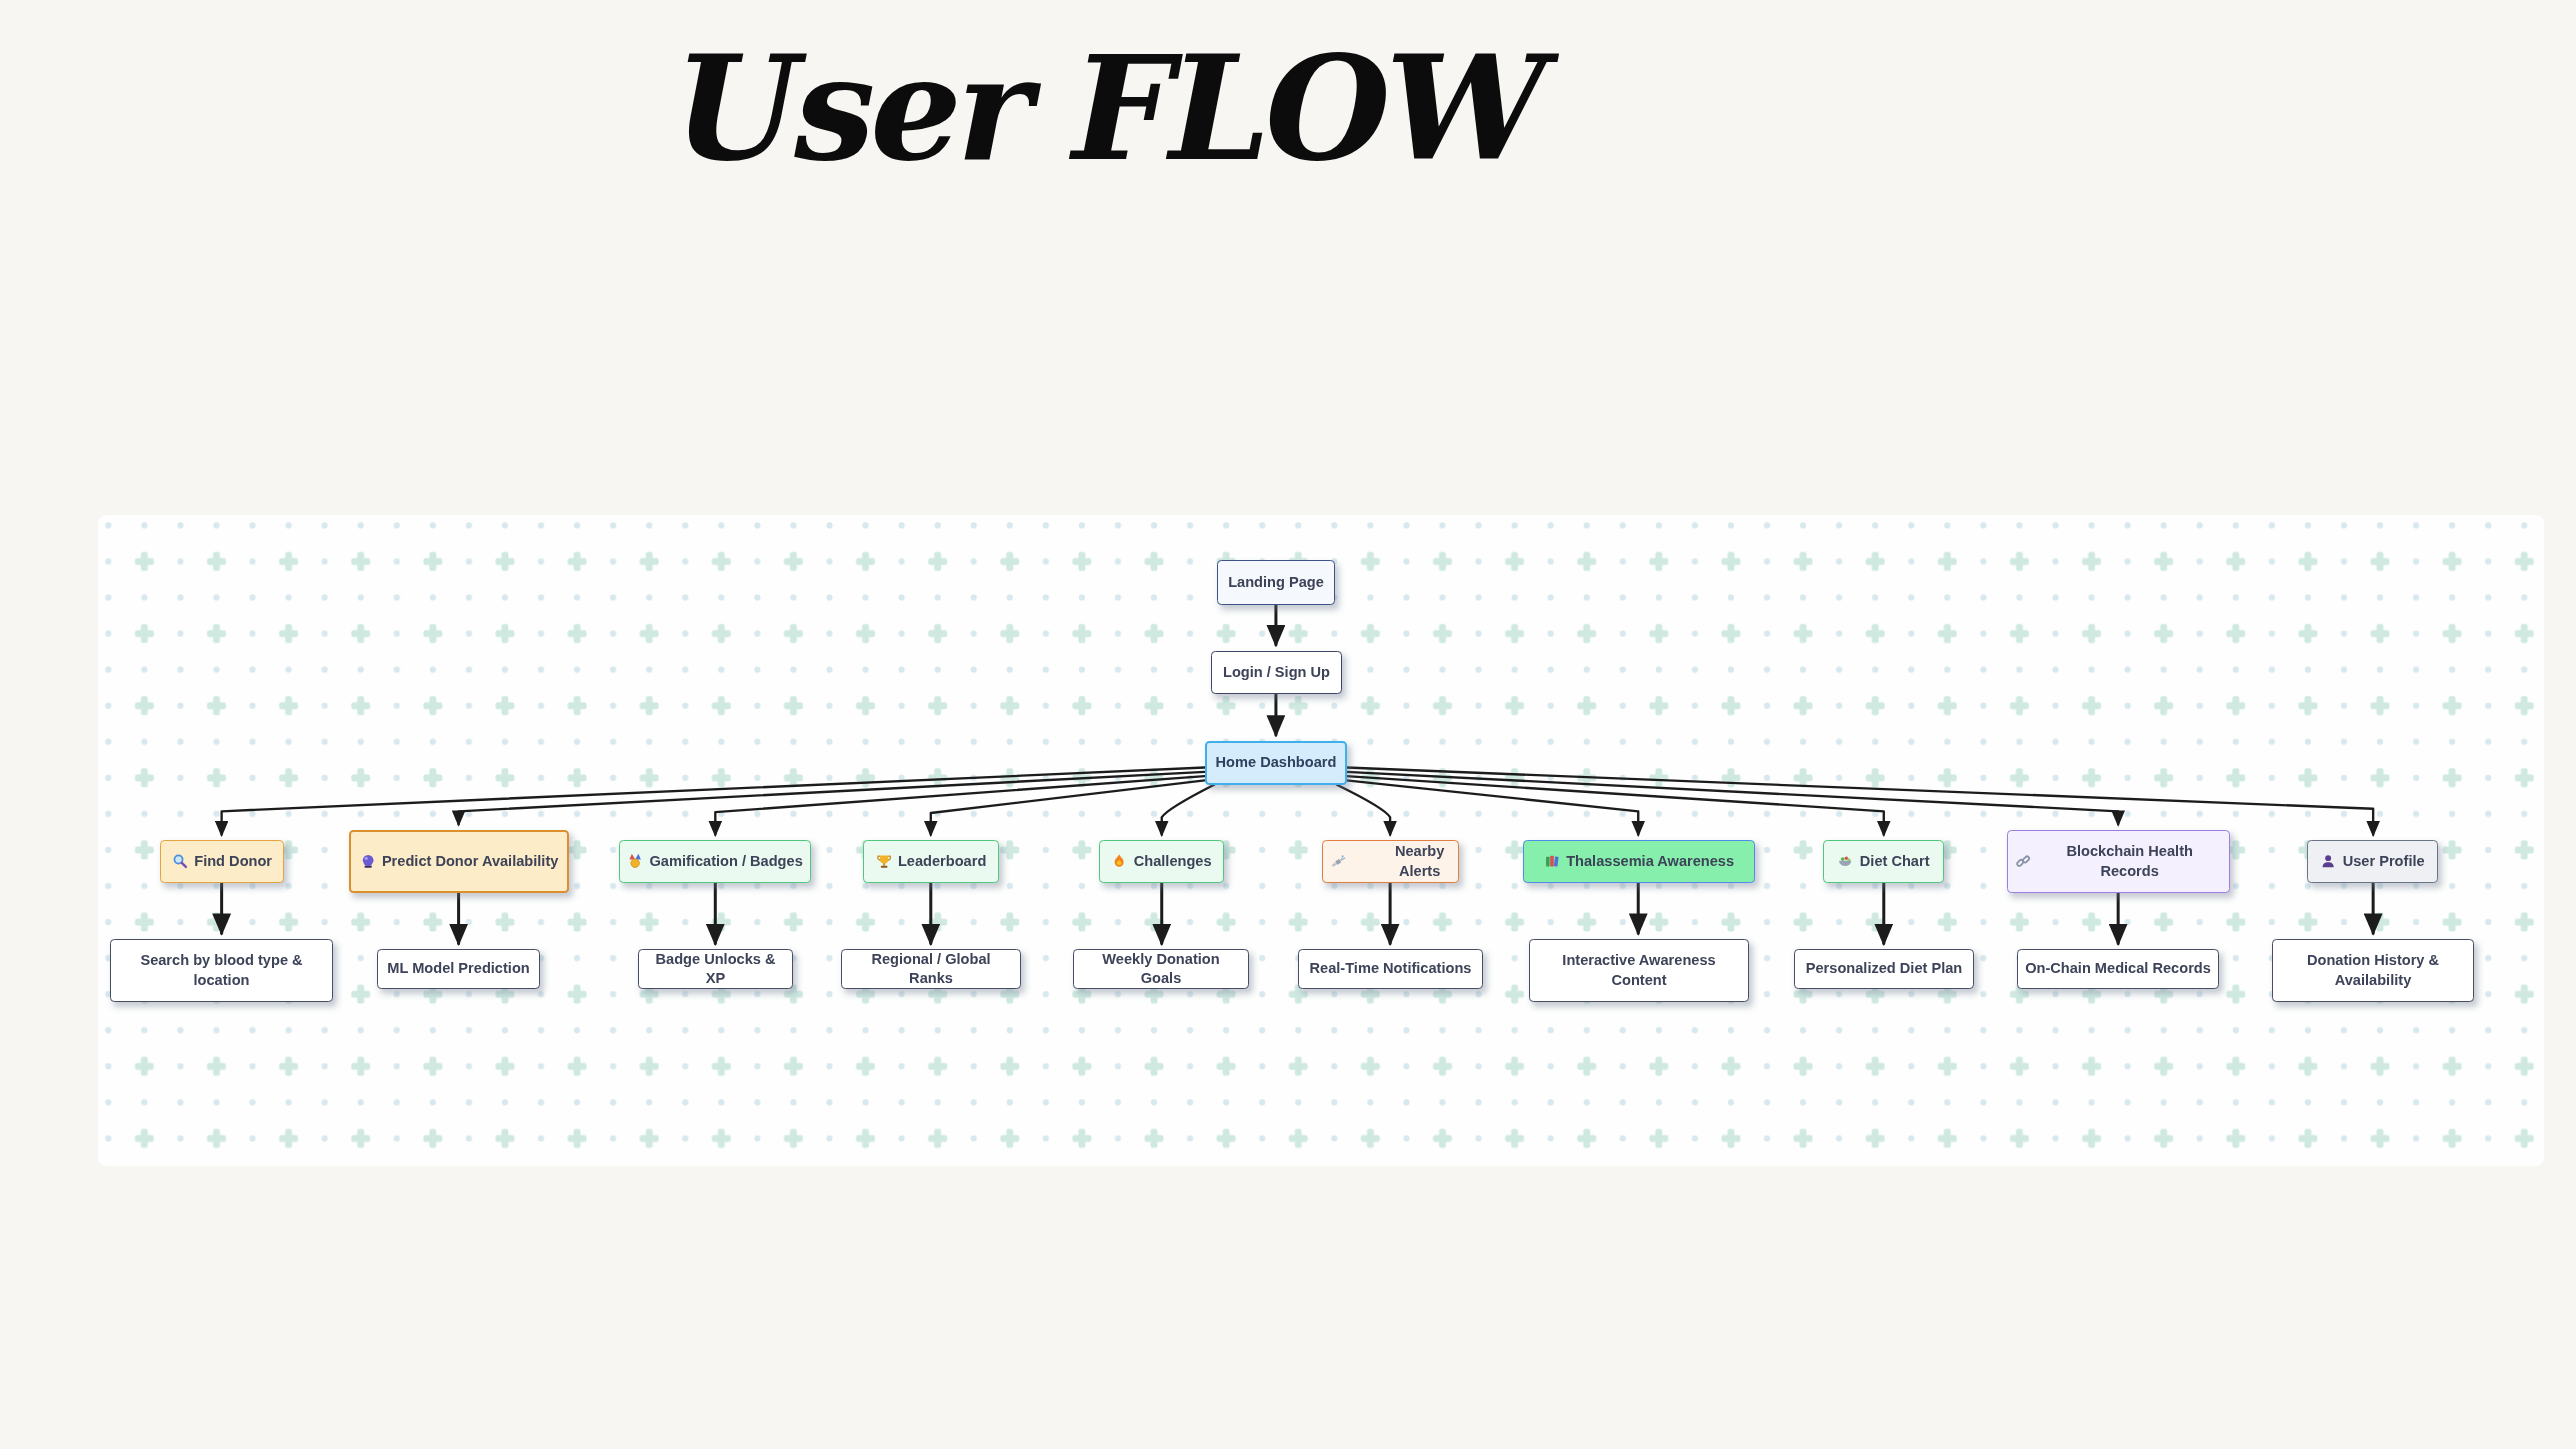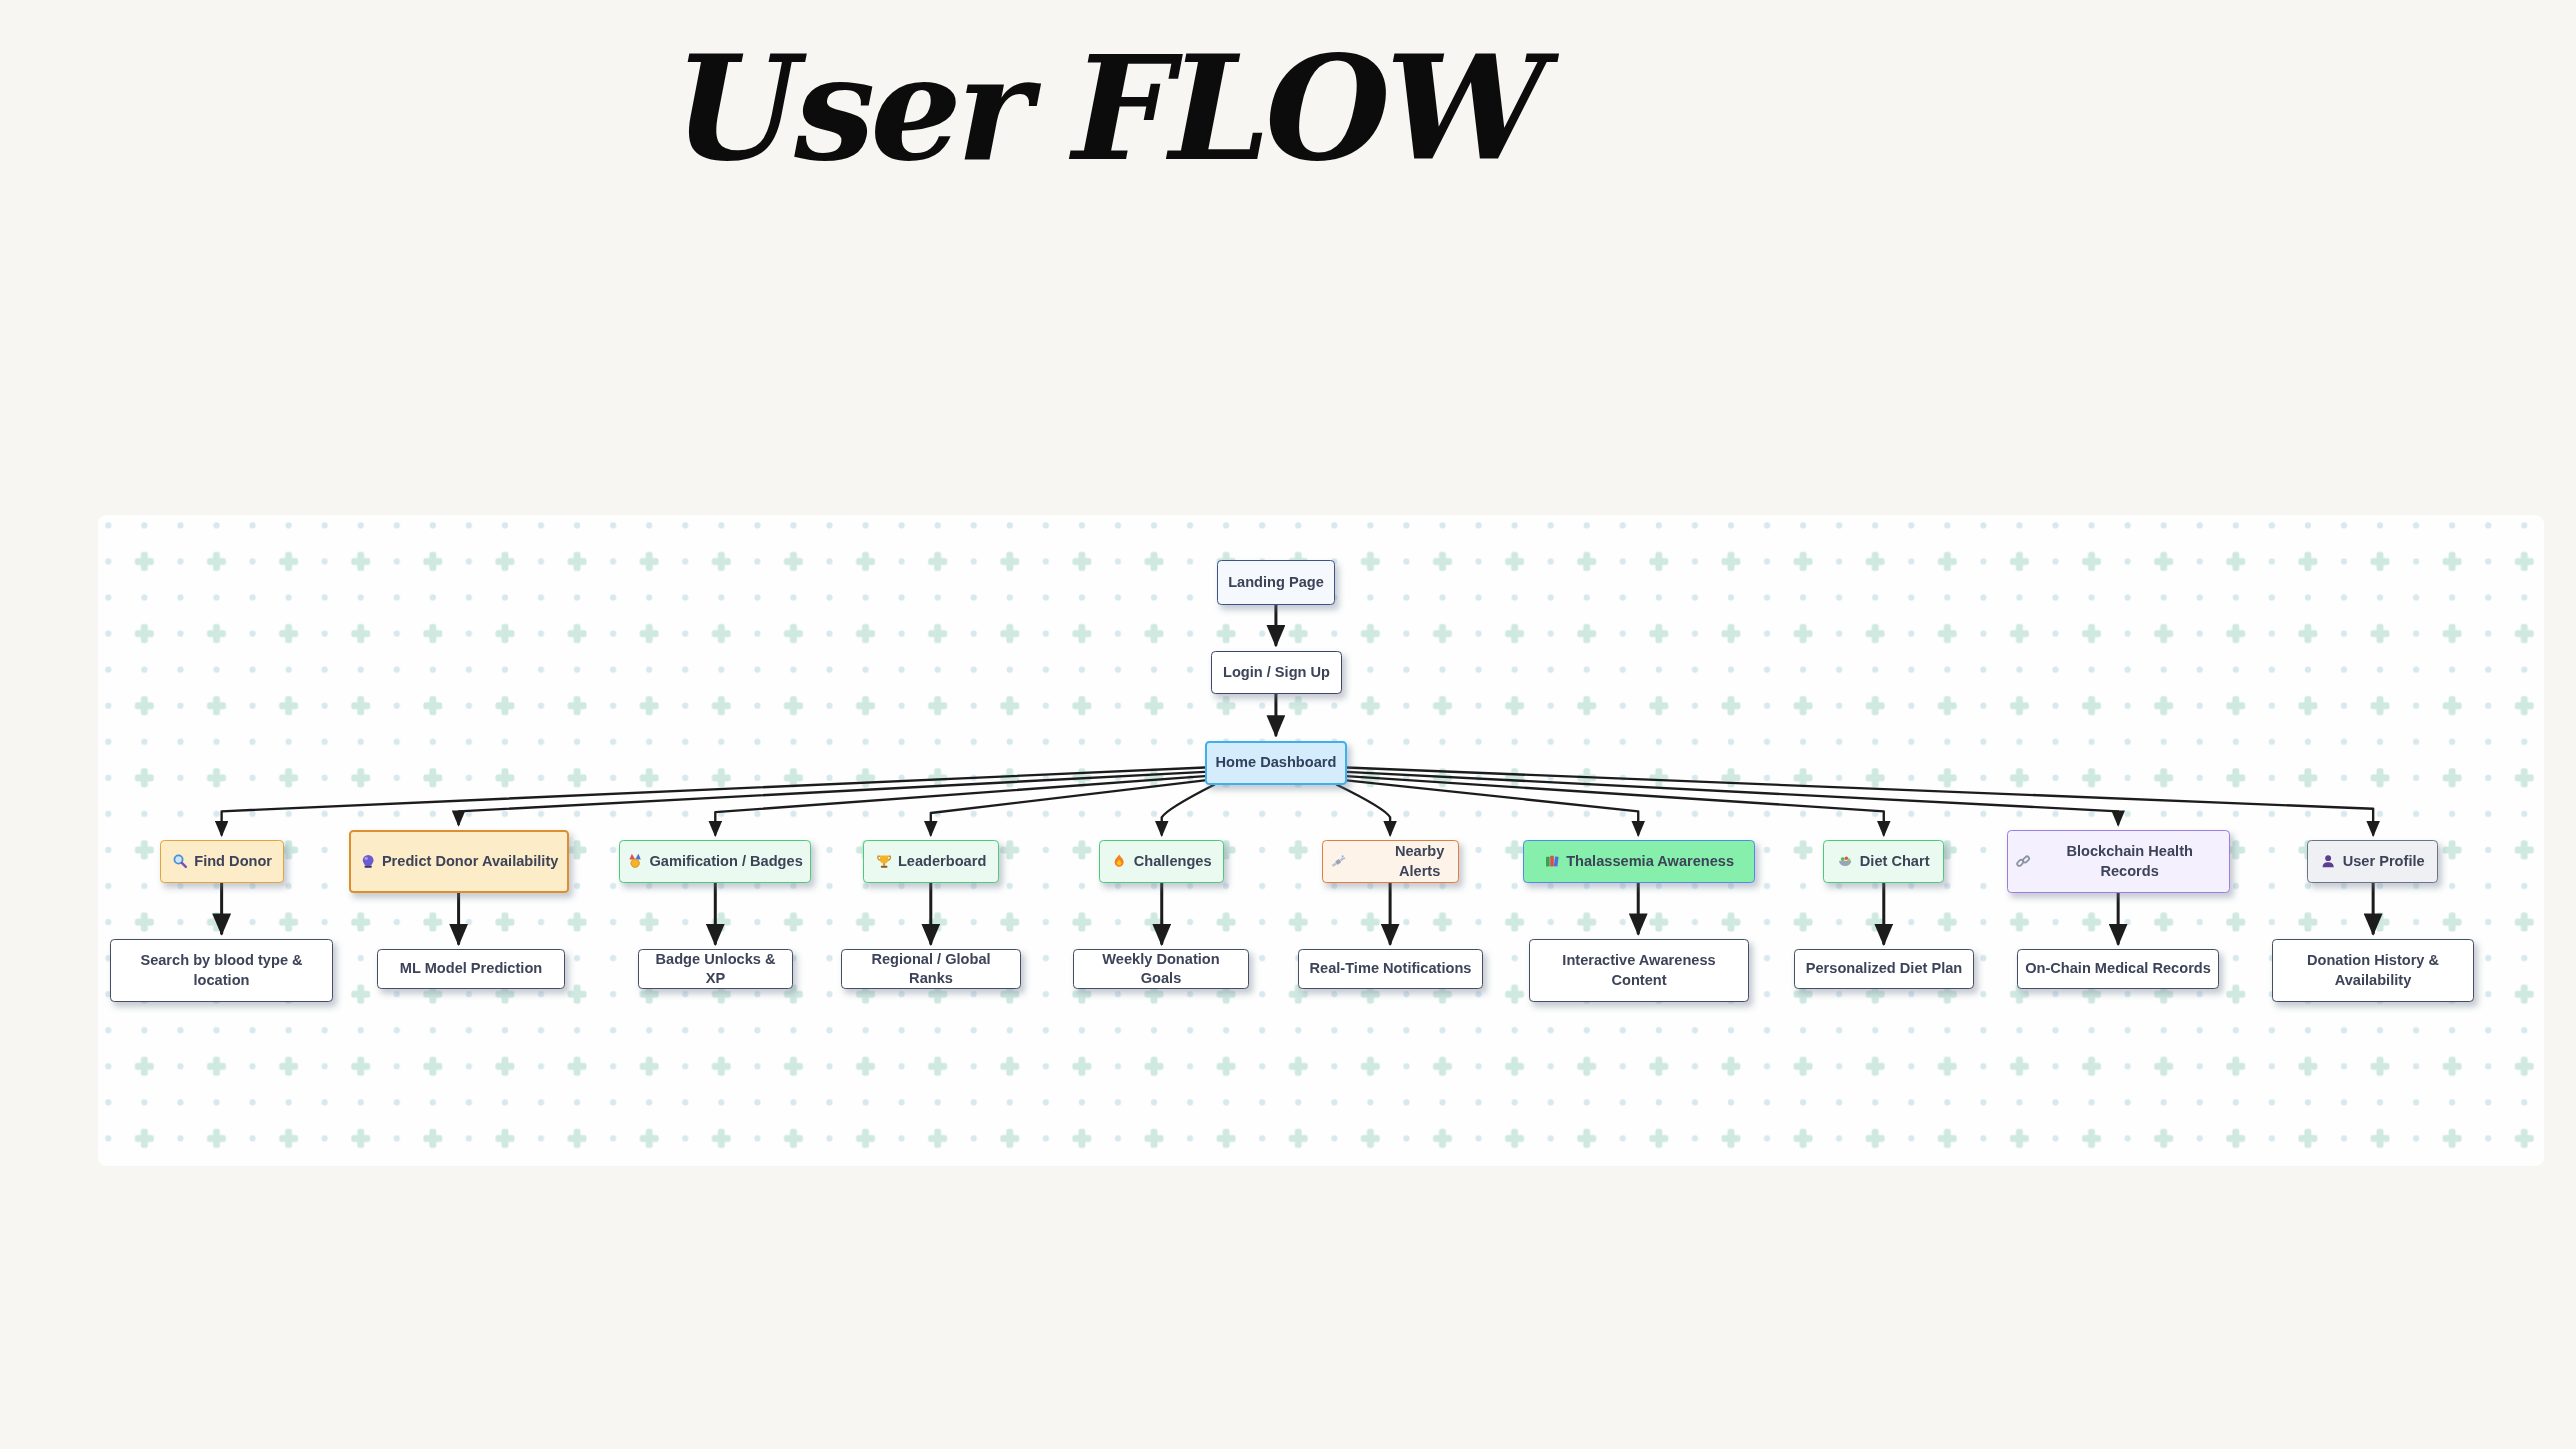--- a/index.html
+++ b/index.html
@@ -225,21 +225,21 @@
           <circle cx="10" cy="6.3" r="3.6" fill="#5b3e8f"></circle>
           <path d="M3.2 17.5 C3.2 12.8 6 11.2 10 11.2 C14 11.2 16.8 12.8 16.8 17.5 Z" fill="#5b3e8f"></path>
         </svg>
       </span>
     <span class="lbl">User Profile</span>
   </div>
 
   <div class="node" style="left:12px;top:424px;width:223px;height:63px">
     <span class="lbl">Search by blood type &amp; location</span>
   </div>
-  <div class="node" style="left:279px;top:434px;width:188px;height:40px">
+  <div class="node" style="left:279px;top:434px;width:163px;height:40px">
     <span class="lbl">ML Model Prediction</span>
   </div>
   <div class="node" style="left:540px;top:434px;width:155px;height:40px">
     <span class="lbl">Badge Unlocks &amp; XP</span>
   </div>
   <div class="node" style="left:743px;top:434px;width:180px;height:40px">
     <span class="lbl">Regional / Global Ranks</span>
   </div>
   <div class="node" style="left:975px;top:434px;width:176px;height:40px">
     <span class="lbl">Weekly Donation Goals</span>

